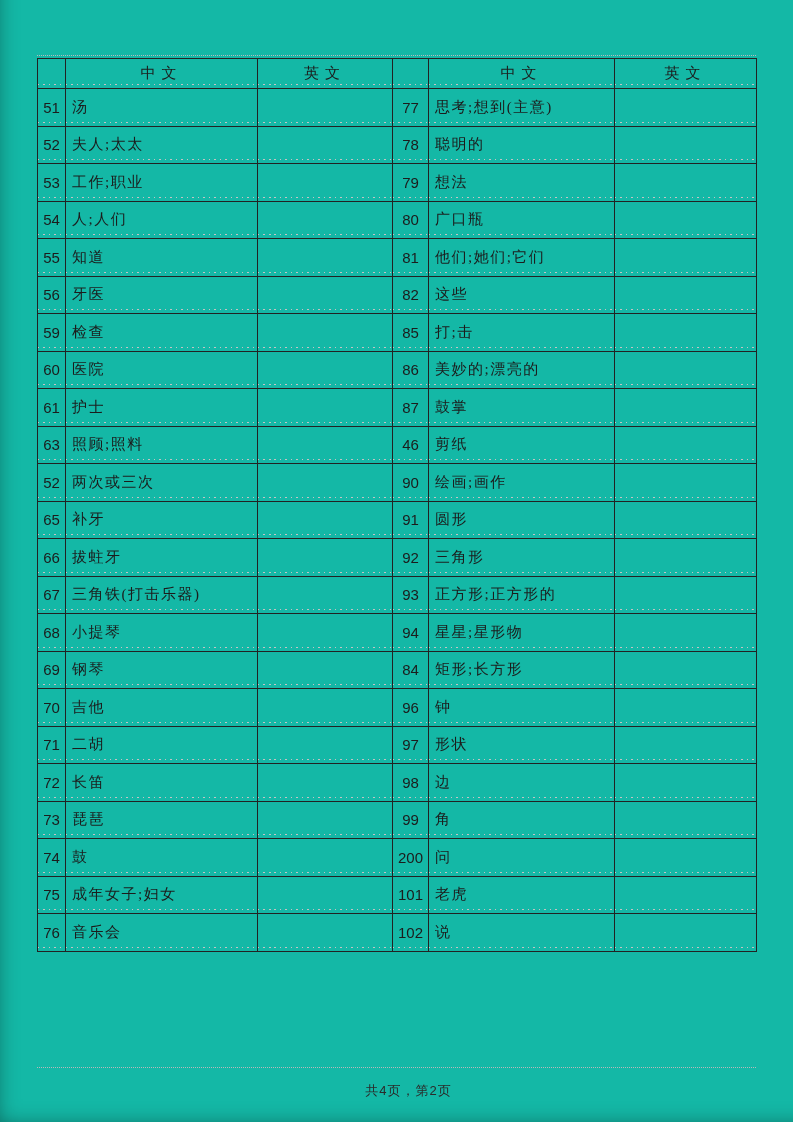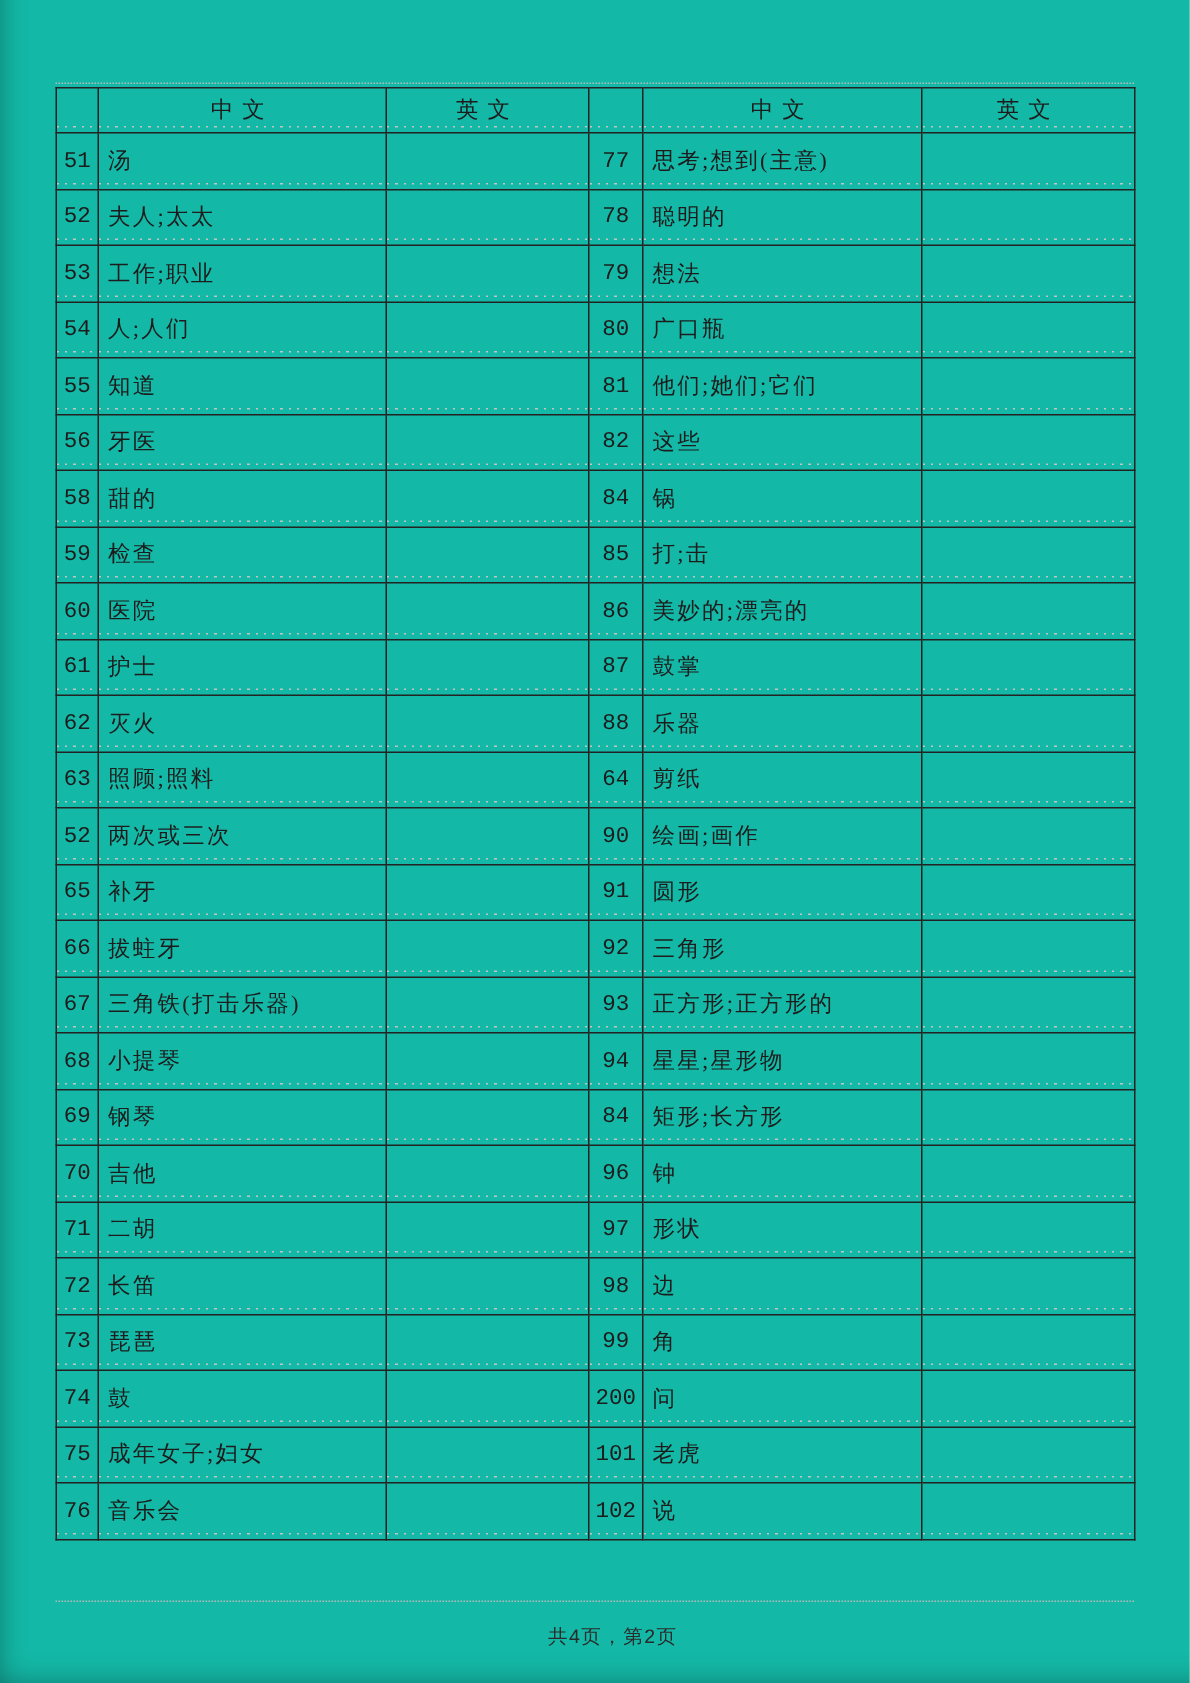--- a/index.html
+++ b/index.html
@@ -53,21 +53,21 @@
   }
   .vocab thead th {
     height: 29px;
     text-align: center;
     letter-spacing: 6px;
   }
   .vocab tbody td { height: 36.5px; }
   .vocab td.num {
     text-align: center;
     padding: 0 1px;
-    font-family: Liberation Mono, monospace;
+    font-family: Liberation Sans, sans-serif;
   }
   .vocab td.zh {
     text-align: left;
     letter-spacing: 1.5px;
     font-family: "Liberation Serif", serif;
   }
   .vocab td.en { }
 
   .footer {
     position: absolute;
@@ -150,28 +150,20 @@
         </tr>
         <tr>
           <td class="num">56</td>
           <td class="zh">牙医</td>
           <td class="en"></td>
           <td class="num">82</td>
           <td class="zh">这些</td>
           <td class="en"></td>
         </tr>
         <tr>
-          <td class="num">58</td>
-          <td class="zh">甜的</td>
-          <td class="en"></td>
-          <td class="num">84</td>
-          <td class="zh">锅</td>
-          <td class="en"></td>
-        </tr>
-        <tr>
           <td class="num">59</td>
           <td class="zh">检查</td>
           <td class="en"></td>
           <td class="num">85</td>
           <td class="zh">打;击</td>
           <td class="en"></td>
         </tr>
         <tr>
           <td class="num">60</td>
           <td class="zh">医院</td>
@@ -182,32 +174,24 @@
         </tr>
         <tr>
           <td class="num">61</td>
           <td class="zh">护士</td>
           <td class="en"></td>
           <td class="num">87</td>
           <td class="zh">鼓掌</td>
           <td class="en"></td>
         </tr>
         <tr>
-          <td class="num">62</td>
-          <td class="zh">灭火</td>
-          <td class="en"></td>
-          <td class="num">88</td>
-          <td class="zh">乐器</td>
-          <td class="en"></td>
-        </tr>
-        <tr>
           <td class="num">63</td>
           <td class="zh">照顾;照料</td>
           <td class="en"></td>
-          <td class="num">64</td>
+          <td class="num">46</td>
           <td class="zh">剪纸</td>
           <td class="en"></td>
         </tr>
         <tr>
           <td class="num">52</td>
           <td class="zh">两次或三次</td>
           <td class="en"></td>
           <td class="num">90</td>
           <td class="zh">绘画;画作</td>
           <td class="en"></td>

